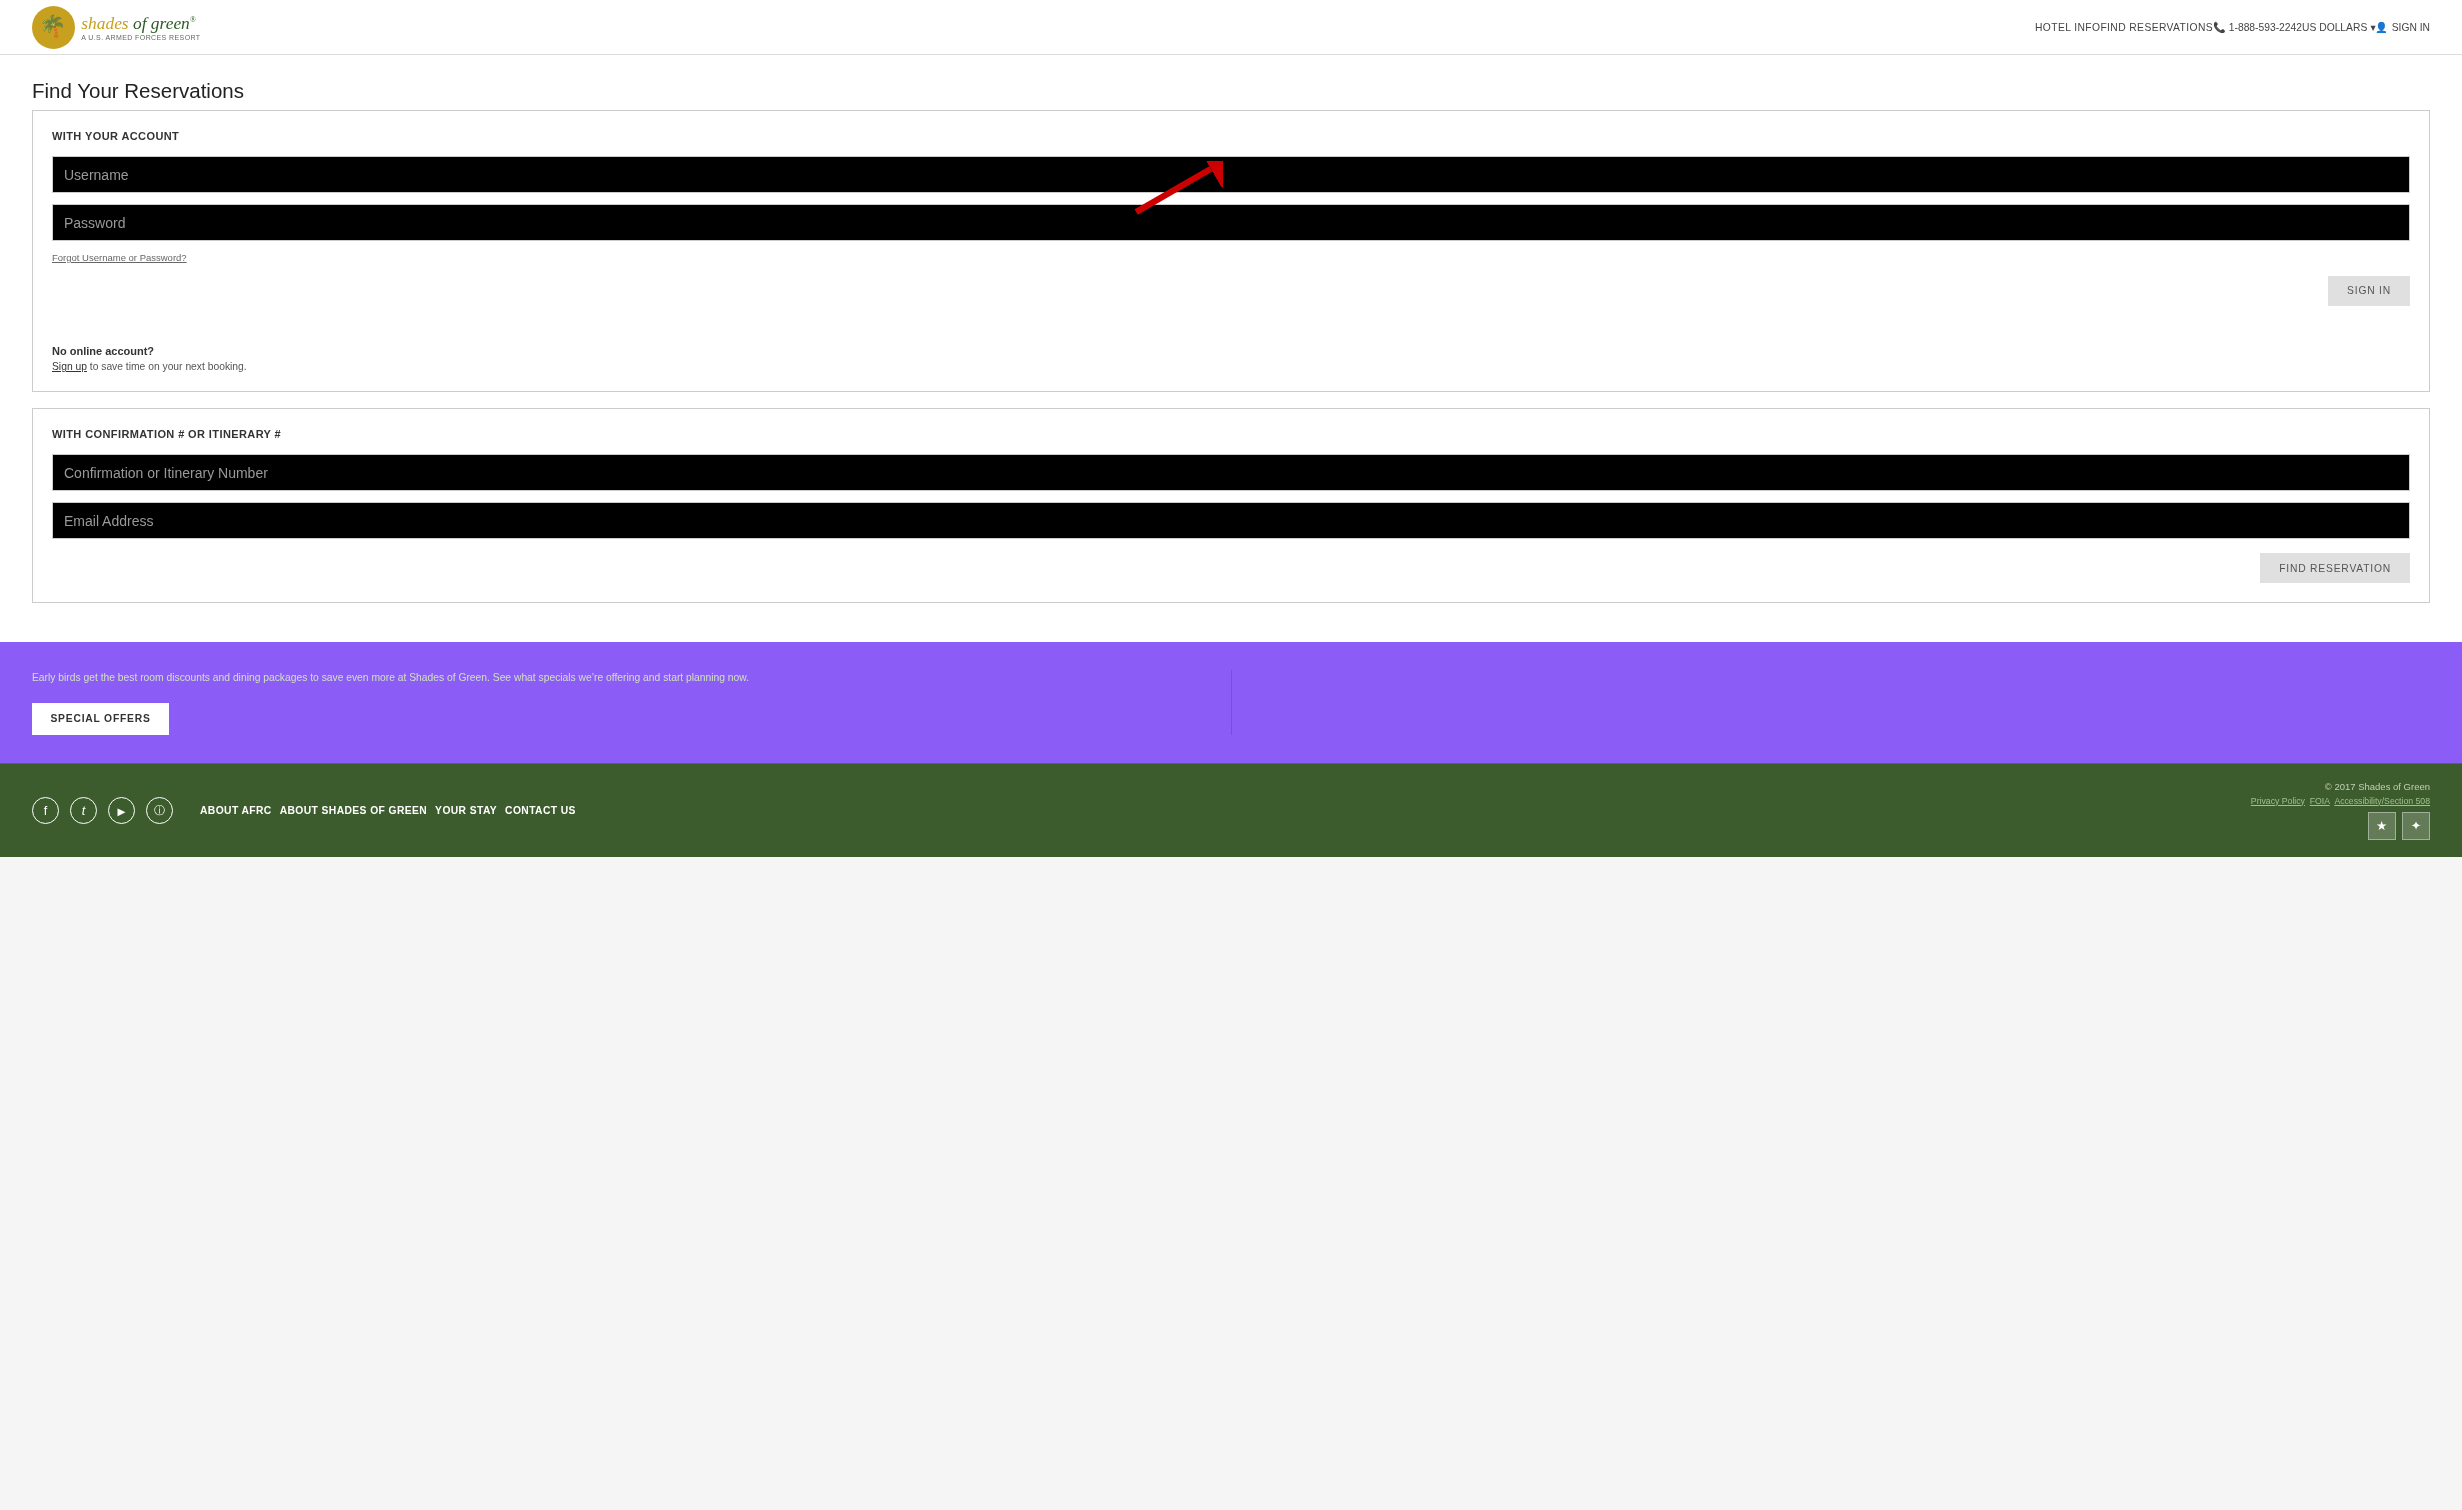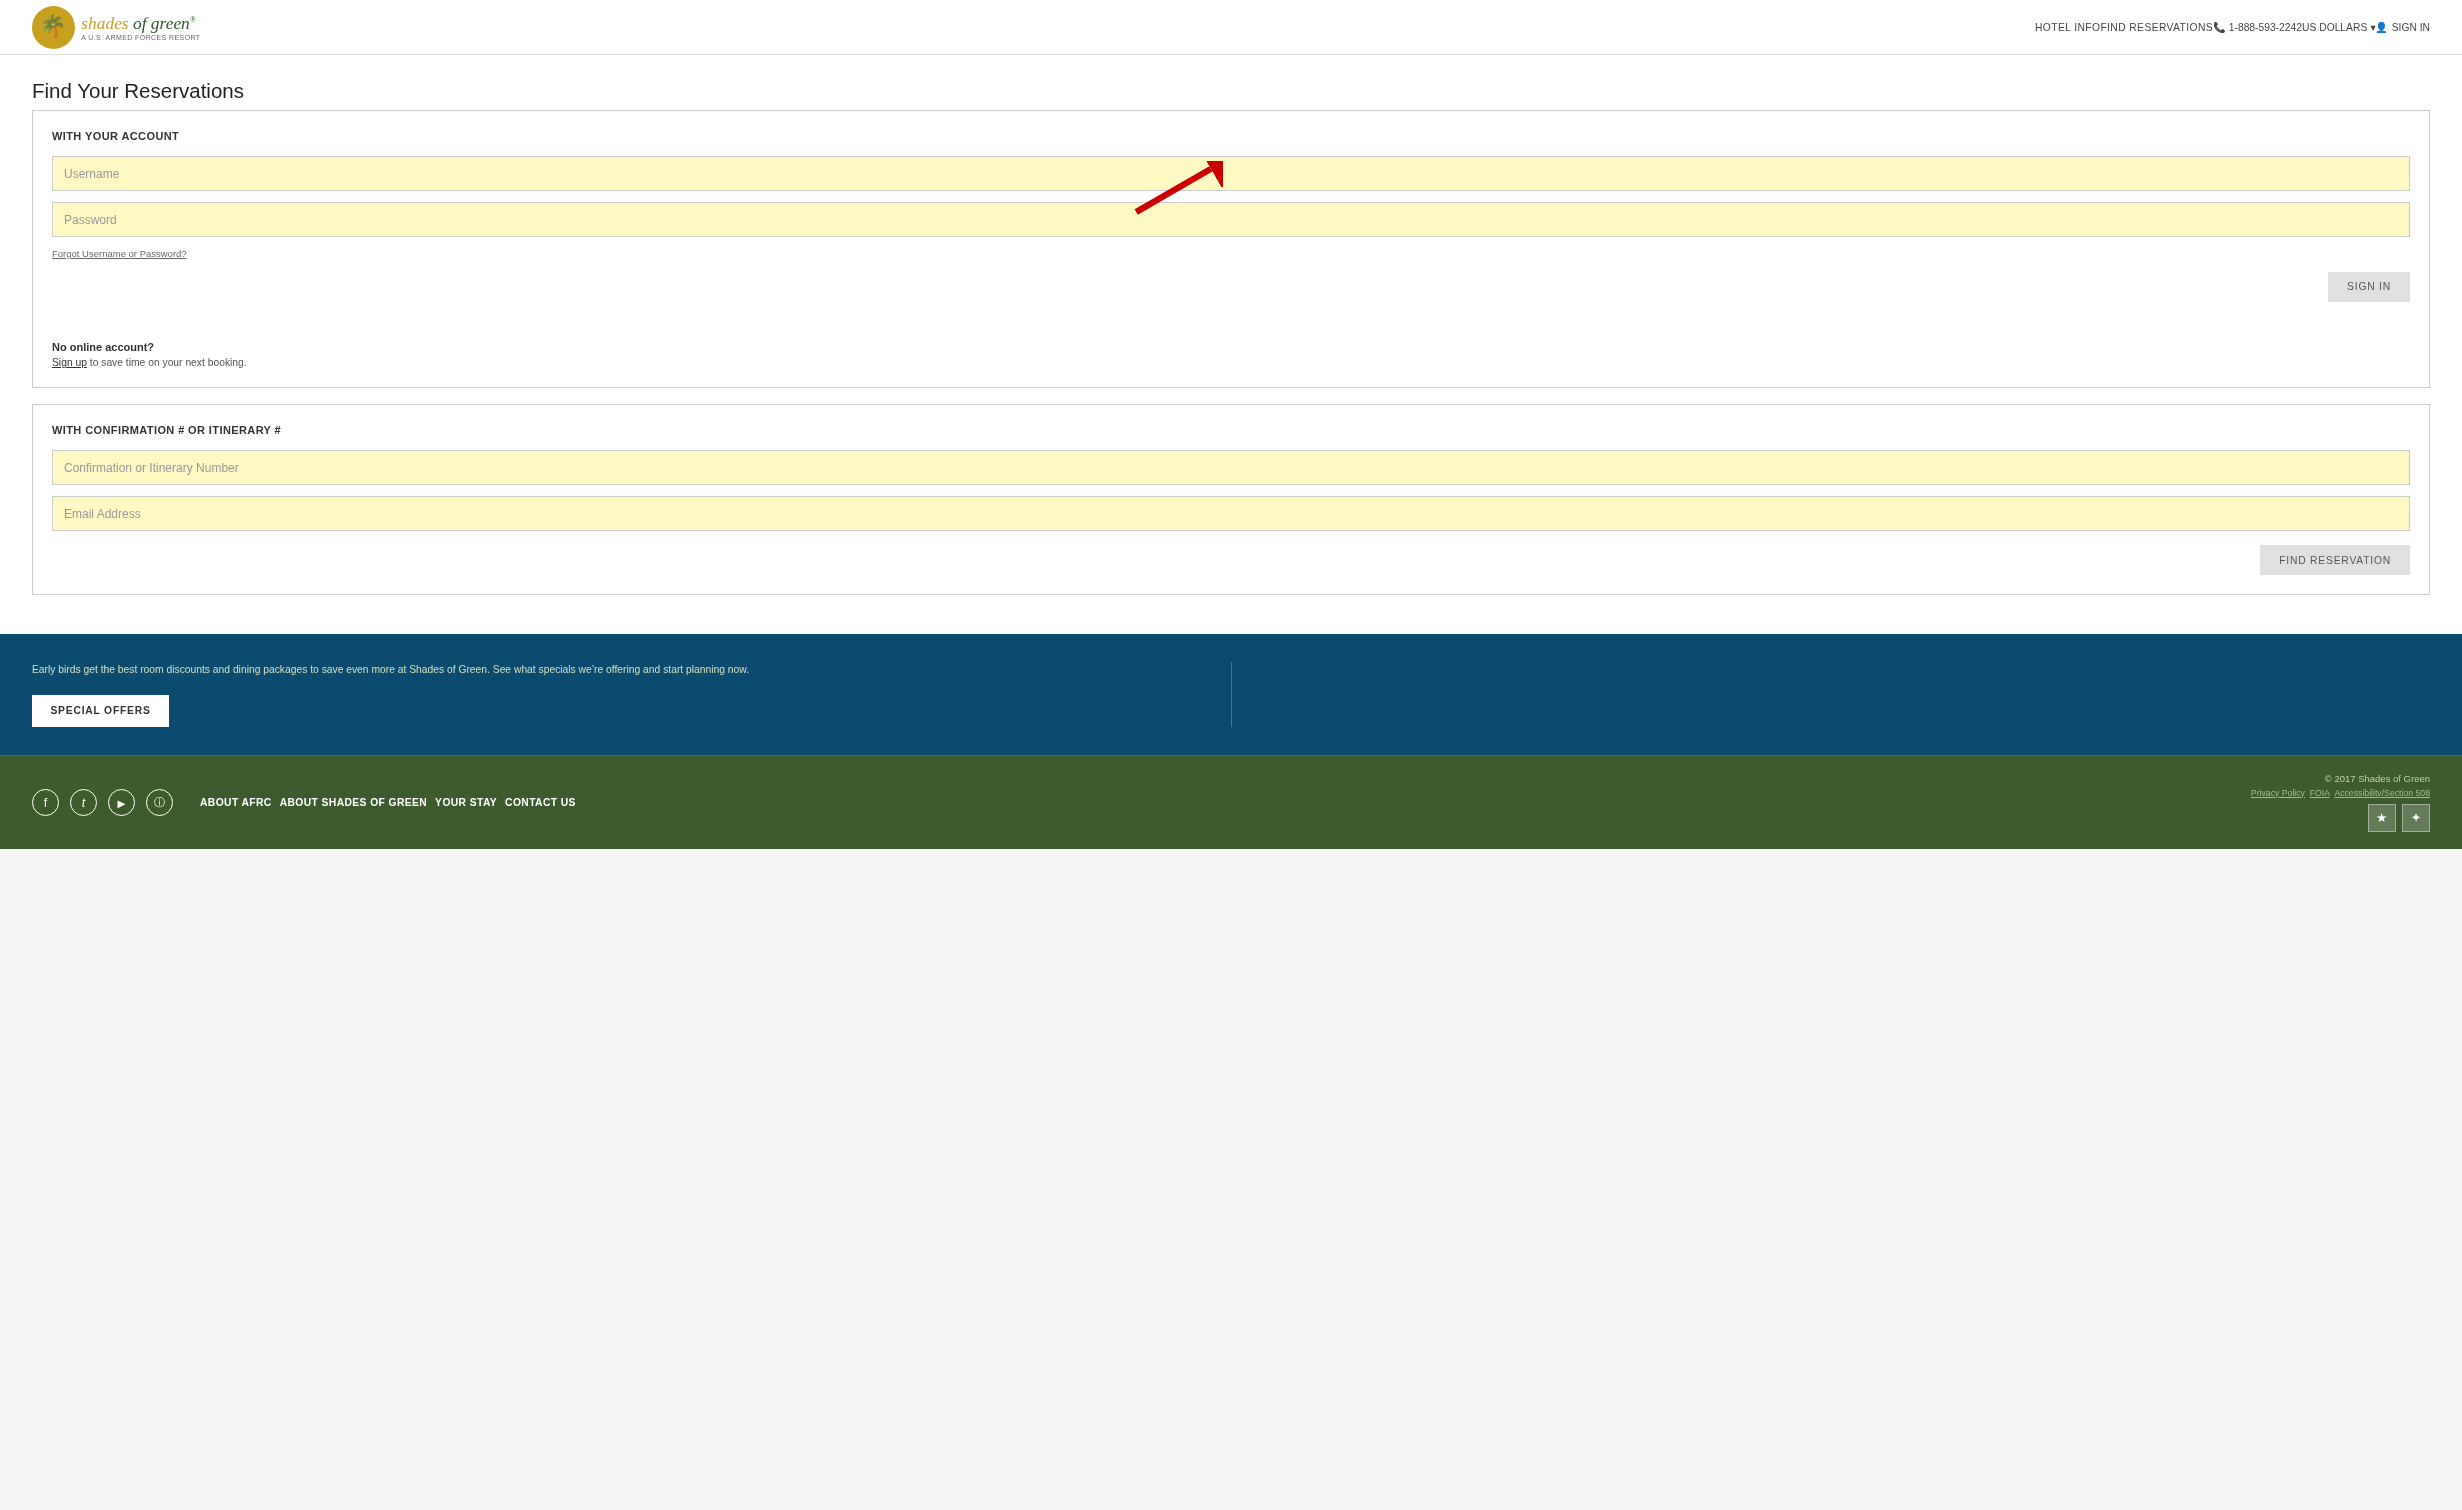--- a/index.html
+++ b/index.html
@@ -111,25 +111,25 @@
       font-weight: bold;
       color: #333;
       letter-spacing: 0.4px;
       margin-bottom: 14px;
       text-transform: uppercase;
     }
     .form-field {
       width: 100%;
       padding: 9.5px 11px;
       border: 0.8px solid #ccc;
-      font-size: 12px;
+      font-size: 14px;
       color: #666;
       margin-bottom: 11px;
       outline: none;
-      background: #fef9c3;
+      background: #000000;
     }
     .form-field::placeholder { color: #999; }
 
     .forgot-link {
       font-size: 9.5px;
       color: #666;
       text-decoration: underline;
       cursor: pointer;
       display: block;
       margin-bottom: 12.6px;
@@ -206,21 +206,21 @@
       z-index: 10;
       pointer-events: none;
     }
     .arrow-svg {
       width: 95px;
       height: 55px;
     }
 
     
     .footer-promo {
-      background: #0c4a6e;
+      background: #8b5cf6;
       padding: 28px 32px;
       display: flex;
       align-items: flex-start;
       gap: 0;
     }
     .promo-left {
       flex: 1;
       border-right: 0.8px solid #5a7a48;
       padding-right: 32px;
     }

